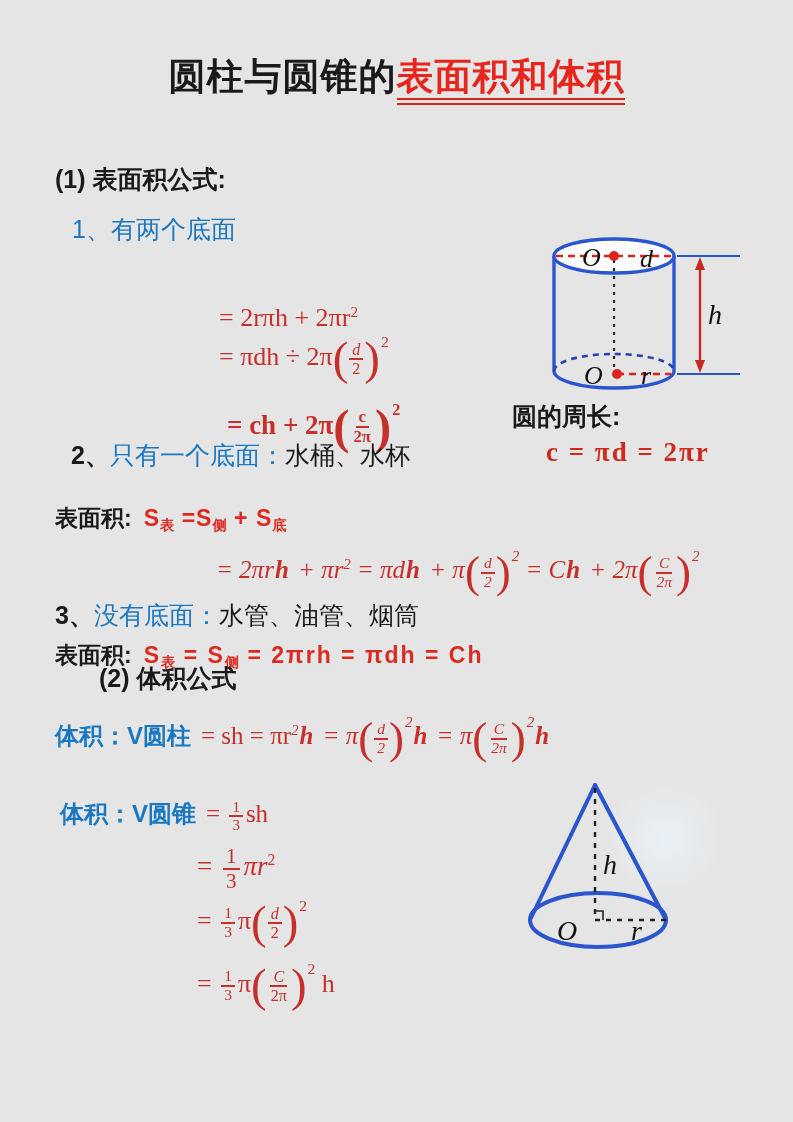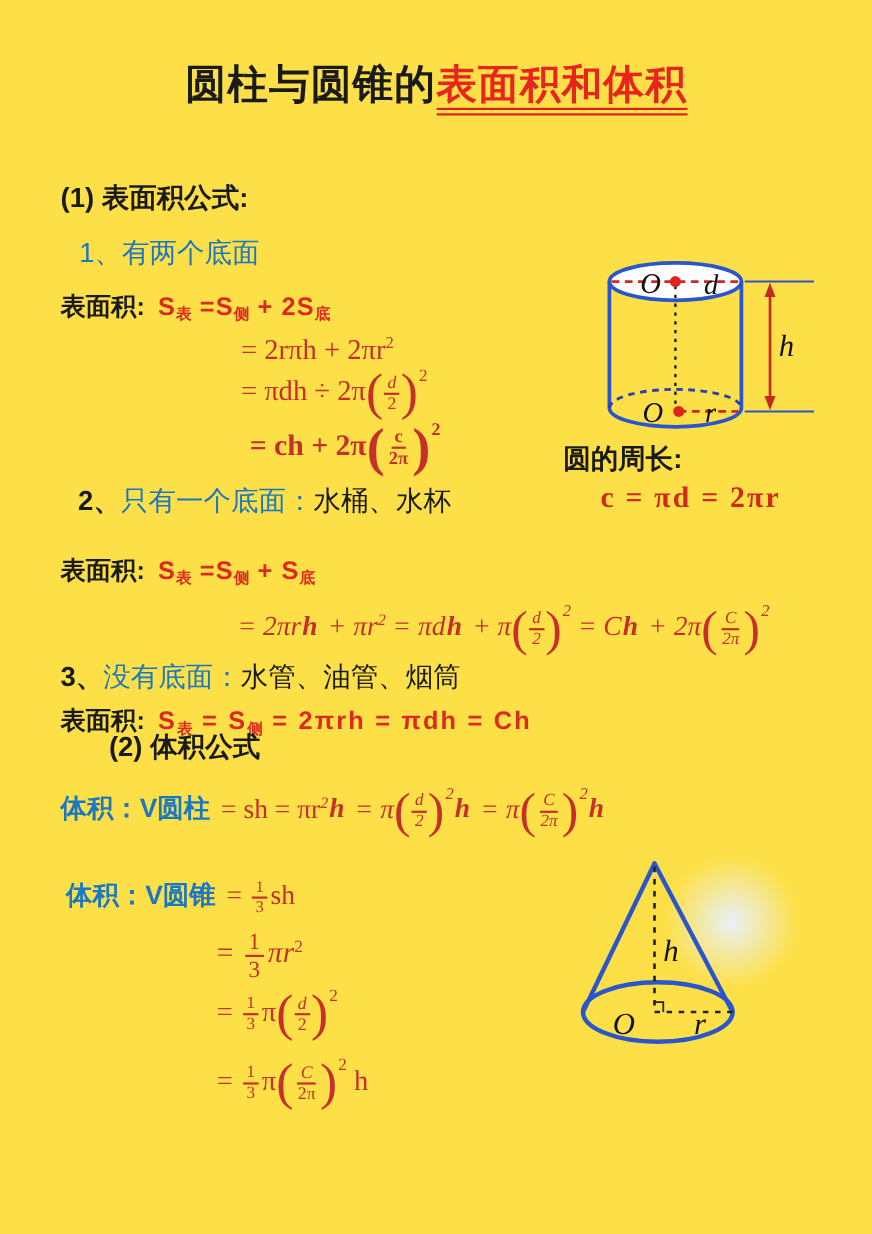--- a/index.html
+++ b/index.html
@@ -1,17 +1,17 @@
 <!DOCTYPE html>
 <html><head>
 <meta charset="utf-8">
 <style>
   html,body { margin:0; padding:0; background:#ffffff; }
   .page {
-    position:relative; width:793px; height:1122px; background:#fde047;
+    position:relative; width:793px; height:1122px; background:#e5e5e5;
     font-family:"Liberation Sans", sans-serif; color:#1a1a1a; overflow:hidden;
   }
   .abs { position:absolute; white-space:nowrap; }
 
   
   .doc-title {
     left:0; right:0; top:52px; text-align:center;
     font-size:37px; font-weight:bold; letter-spacing:1px; margin:0;
   }
   .title-red {
@@ -31,21 +31,21 @@
   .sred   { font-size:23px; font-weight:bold; color:#dc2a20; letter-spacing:1px; }
   .sred .sub { font-size:0.62em; vertical-align:-0.28em; letter-spacing:0; }
   .wide { letter-spacing:2px; }
 
   
   .math {
     font-family:"Liberation Serif", serif; color:#c62f2a;
     font-size:26px; line-height:1.15;
   }
   .math.it { font-style:italic; }
-  .math.b  { font-weight:bold; }
+  .math.b  { font-weight:bold;margin-top:20px; }
   .sup  { font-size:0.58em; vertical-align:0.62em; }
   .psup { font-size:0.6em;  vertical-align:1.15em; margin-left:1px; }
   .hvar { font-style:italic; font-weight:bold; margin:0 3px 0 1px; }
 
   .frac {
     display:inline-flex; flex-direction:column; align-items:center;
     vertical-align:middle; line-height:1.08; text-align:center;
   }
   .frac .fn { border-bottom:2px solid currentColor; padding:0 3px; }
   .frac .fd { padding:0 3px; }
@@ -83,23 +83,20 @@
 
   <h1 class="abs doc-title">
     <span>圆柱与圆锥的</span><span class="title-red">表面积和体积</span>
   </h1>
 
 
   <div class="abs h-black" style="left:55px; top:163px;">(1)  表面积公式:</div>
 
   <div class="abs h-blue" style="left:72px; top:213px;">1、有两个底面</div>
 
-  <div class="abs" style="left:55px; top:263px;">
-    <span class="slabel">表面积:</span><span class="sred"><span>S</span><span class="sub">表</span><span> =S</span><span class="sub">侧</span><span> + 2S</span><span class="sub">底</span></span>
-  </div>
 
   <div class="abs math" style="left:219px; top:303px;">
     <span>= 2rπh + 2πr</span><sup class="sup">2</sup>
   </div>
 
   <div class="abs math" style="left:219px; top:333px;">
     <span>= πdh ÷ 2π</span><span class="pfrac">
         <span class="frac">
           <span class="fn" style="font-style:italic;">d</span>
           <span class="fd">2</span>

